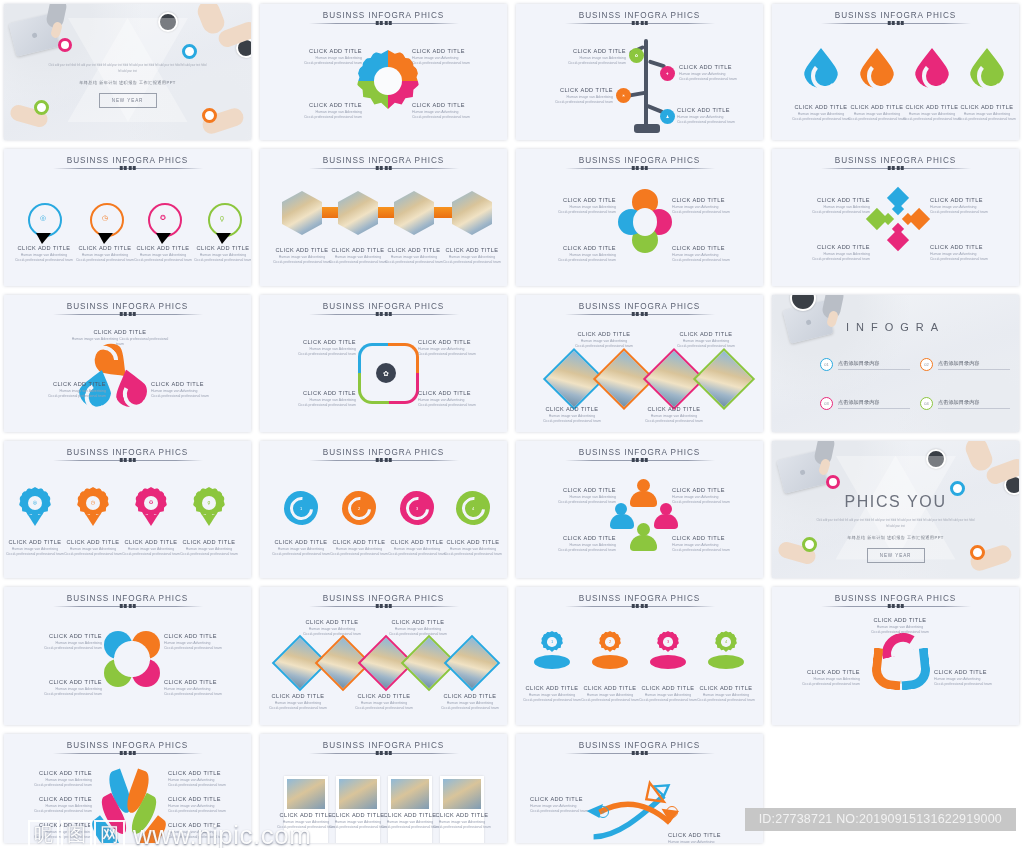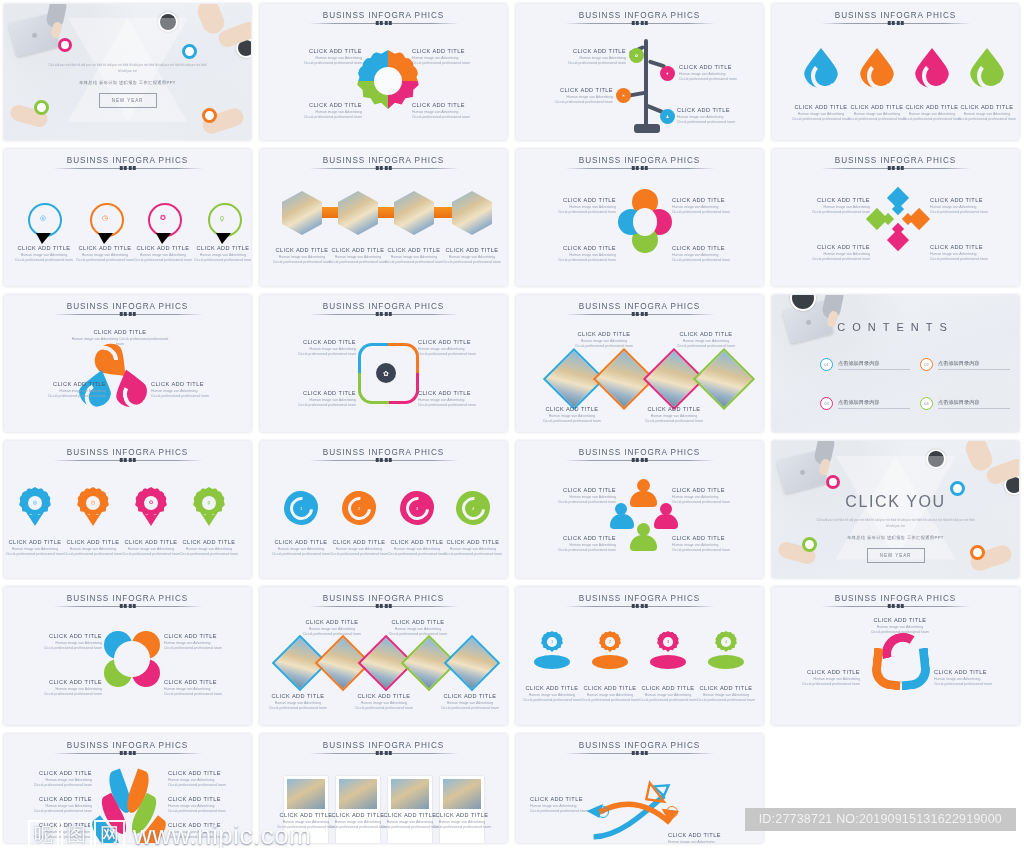--- a/index.html
+++ b/index.html
@@ -609,21 +609,21 @@
   </div>
 
   <div class="cell">
     <div class="slide">
       <div class="cover">
         <div class="desk"></div>
         <div class="laptop" style="left:14px;top:10px;"></div>
         <div class="arm" style="left:52px;top:-8px;width:18px;height:32px;transform:rotate(12deg);"></div>
         <div class="skin" style="left:56px;top:16px;width:9px;height:16px;transform:rotate(16deg);"></div>
         <div class="prop cup" style="left:18px;top:-10px;width:22px;height:22px;"></div>
-        <div class="contents-title">CONTENTS</div>
+        <div class="contents-title">INFOGRA</div>
         <div class="ct-row" style="left:48px;top:63px;">
           <div class="ct-badge" style="border-color:#29a9e0;">
               <span>01</span>
             </div>
           <div class="ct-line">点击添加目录内容</div>
         </div>
         <div class="ct-row" style="left:148px;top:63px;">
           <div class="ct-badge" style="border-color:#f4791f;">
               <span>02</span>
             </div>
@@ -818,21 +818,21 @@
         <div class="skin" style="left:198px;top:108px;width:42px;height:18px;transform:rotate(-18deg);"></div>
         <div class="ring" style="left:54px;top:34px;width:8px;height:8px;border-color:#e8287a;"></div>
         <div class="ring" style="left:178px;top:40px;width:9px;height:9px;border-color:#29a9e0;"></div>
         <div class="ring" style="left:30px;top:96px;width:9px;height:9px;border-color:#8cc63e;"></div>
         <div class="ring" style="left:198px;top:104px;width:9px;height:9px;border-color:#f4791f;"></div>
         <div class="tri">
             <i></i>
             <i class="down"></i>
           </div>
         <div class="cover-txt" style="top:52px;">
-          <div class="cv-title">CLICK YOU</div>
+          <div class="cv-title">PHICS YOU</div>
           <div class="cv-en">Click add your text hibid felt add your text hibid felt add your text hibid felt add your text hibid felt add your text hibid felt add your text hibid felt add your text</div>
           <div class="cv-cn">年终总结 新年计划 述职报告 工作汇报通用PPT</div>
           <div class="cv-btn">NEW YEAR</div>
         </div>
       </div>
     </div>
   </div>
 
   <div class="cell">
     <div class="slide">

